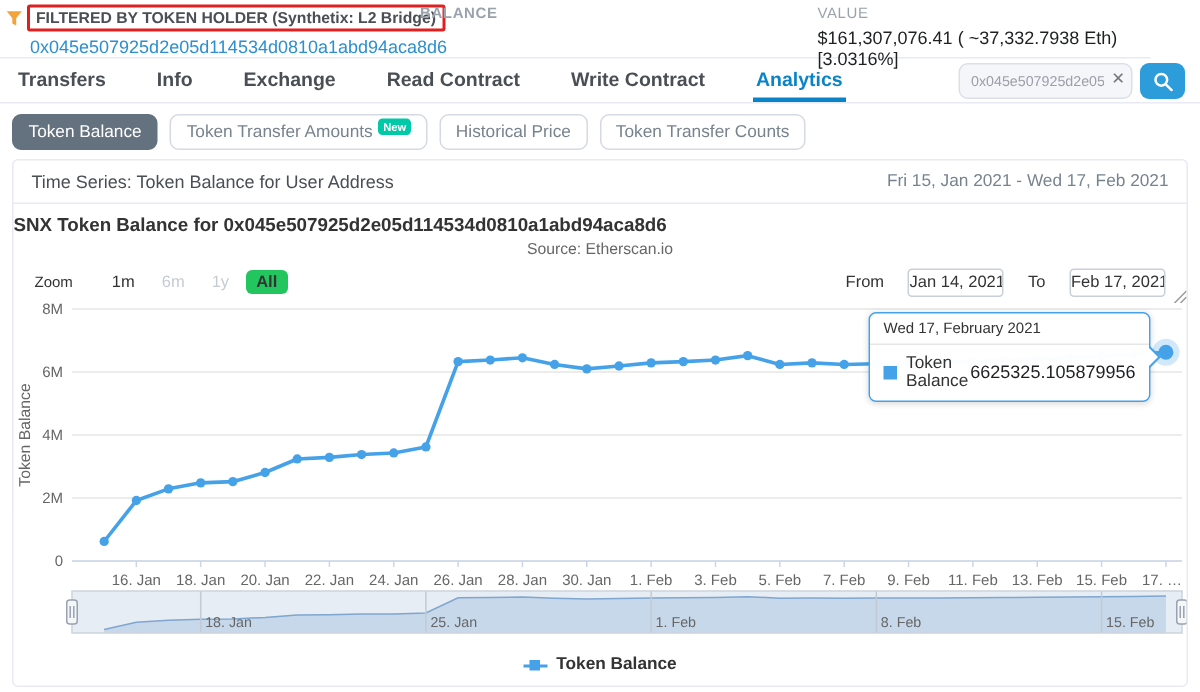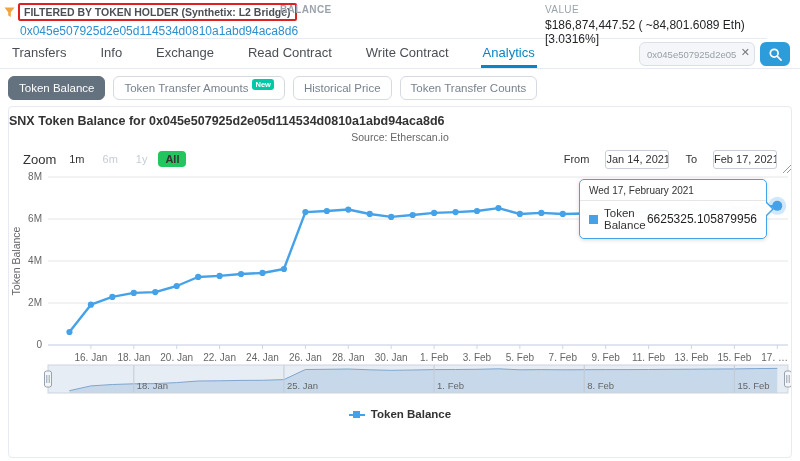--- a/index.html
+++ b/index.html
@@ -24,21 +24,21 @@
   .hdr-col.balance { left:280px;font-weight:bold; }
   .hdr-col.value { left:545px; }
   .hdr-label { font-size:10px; color:#9aa3ad; letter-spacing:.4px; }
   .hdr-value { font-size:12px; color:#1e2022; margin-top:3px; }
 
   
   #tabbar { position:absolute; top:39px; left:0; width:800px; height:30px;
             border-bottom:1px solid #e7eaf3; display:flex; align-items:stretch;
             padding:0 10px; }
   .tab { display:flex; align-items:center; padding:0 2px; margin-right:30px;
-         font-size:13px; font-weight:400; color:#4a4f55; cursor:pointer;
+         font-size:13px; font-weight:700; color:#4a4f55; cursor:pointer;
          border-bottom:3px solid transparent; }
   .tab.active { color:#0a84c6; border-bottom-color:#0a84c6; }
   #searchwrap { position:absolute; right:10px; top:3px; display:flex; gap:5px; align-items:center; }
   #searchbox { position:relative; }
   #searchbox input { width:116px; height:24px; background:#f4f6f9; border:1px solid #dbe0e8;
                      border-radius:6px; font-size:9.5px; color:#9aa0a8; padding:0 18px 0 7px;
                      font-family:"Liberation Sans",sans-serif; }
   .clear-x { position:absolute; right:5px; top:4px; font-size:11px; color:#777; cursor:pointer; }
   #searchbtn { width:30px; height:24px; background:#2d9cdb; border:none; border-radius:6px;
                display:flex; align-items:center; justify-content:center; cursor:pointer; }
@@ -62,21 +62,21 @@
   #chart-body { position:relative; width:782px; height:320px; }
 
   #chart-title { position:absolute; top:7px; width:100%; text-align:left;
                  font-size:12.5px; font-weight:600; color:#333; }
   #chart-sub { position:absolute; top:24px; width:100%; text-align:center;
                font-size:10.5px; color:#666; }
 
   #zoomrow { position:absolute; top:42px; left:14px; right:14px; height:20px;
              display:flex; justify-content:space-between; align-items:center; }
   .zoomgrp { display:flex; align-items:center; gap:4px; }
-  .zoom-label { font-size:13px; color:#333; margin-right:2px; }
+  .zoom-label { font-size:10px; color:#333; margin-right:15px; }
   .zoombtn { font-size:11px; color:#333; padding:2px 7px; border-radius:4px; cursor:pointer; }
   .zoombtn.disabled { color:#c6ccd4; cursor:default; }
   .zoombtn.active { background:#22c55e; font-weight:bold; }
   .rangegrp { display:flex; align-items:center; gap:16px; }
   .range-label { font-size:11px; color:#333; }
   .rangegrp input { width:64px; height:19px; border:1px solid #c9cfd8; border-radius:3px;
                     font-size:11px; color:#333; text-align:center;
                     font-family:"Liberation Sans",sans-serif; background:#fff; }
   #grip { position:absolute; top:56px; right:0px; width:10px; height:10px; cursor:nwse-resize; }
 
@@ -116,21 +116,21 @@
       </svg>
       <span class="filter-box">FILTERED BY TOKEN HOLDER (Synthetix: L2 Bridge)</span>
     </div>
     <div class="addr">0x045e507925d2e05d114534d0810a1abd94aca8d6</div>
   </div>
   <div class="hdr-col balance">
     <div class="hdr-label">BALANCE</div>
   </div>
   <div class="hdr-col value">
     <div class="hdr-label">VALUE</div>
-    <div class="hdr-value">$186,874,447.52 ( ~84,801.6089 Eth) [3.0316%]</div>
+    <div class="hdr-value">$161,307,076.41 ( ~37,332.7938 Eth) [3.0316%]</div>
   </div>
 </div>
 
 <div id="tabbar">
 
   <div class="tab">Transfers</div>
     <div class="tab">Info</div>
     <div class="tab">Exchange</div>
     <div class="tab">Read Contract</div>
     <div class="tab">Write Contract</div>
@@ -150,20 +150,24 @@
 </div>
 
 <div id="subtabs">
     <button class="subtab active">Token Balance</button>
     <button class="subtab">Token Transfer Amounts<span class="badge-new">New</span></button>
     <button class="subtab">Historical Price</button>
     <button class="subtab">Token Transfer Counts</button>
   </div>
 
 <div id="card">
+  <div id="card-head">
+    <span id="ts-title">Time Series: Token Balance for User Address</span>
+    <span id="ts-range">Fri 15, Jan 2021 - Wed 17, Feb 2021</span>
+  </div>
 
   <div id="chart-body">
     <div id="chart-title">SNX Token Balance for 0x045e507925d2e05d114534d0810a1abd94aca8d6</div>
     <div id="chart-sub">Source: Etherscan.io</div>
 
     <div id="zoomrow">
       <div class="zoomgrp">
         <span class="zoom-label">Zoom</span>
 
       <span class="zoombtn">1m</span>

